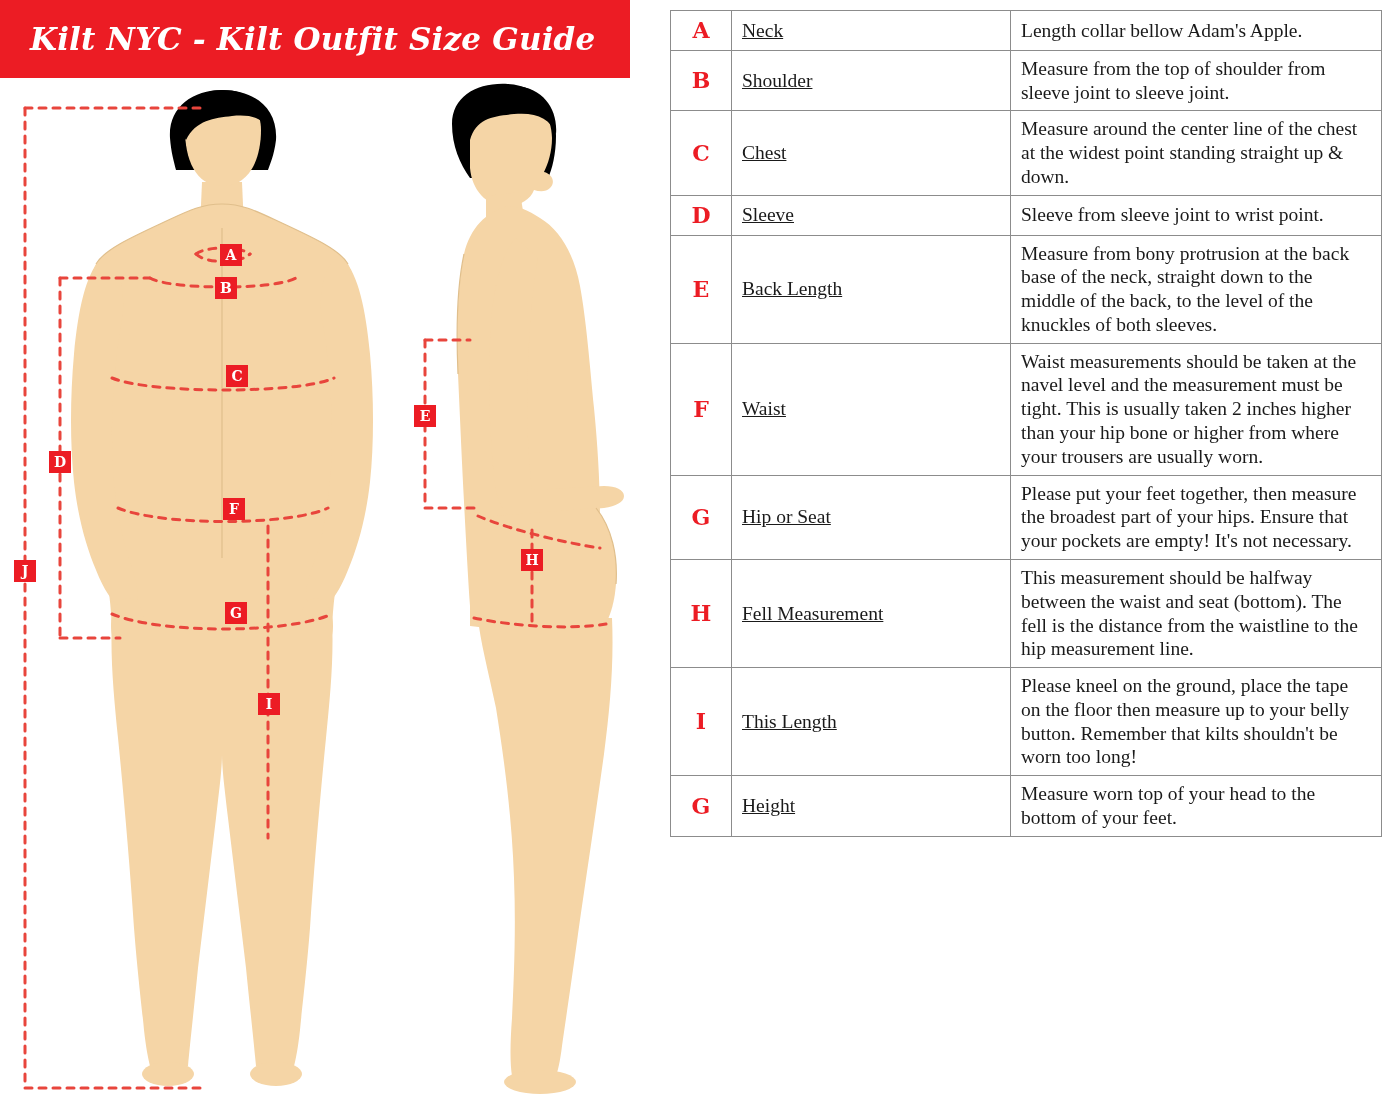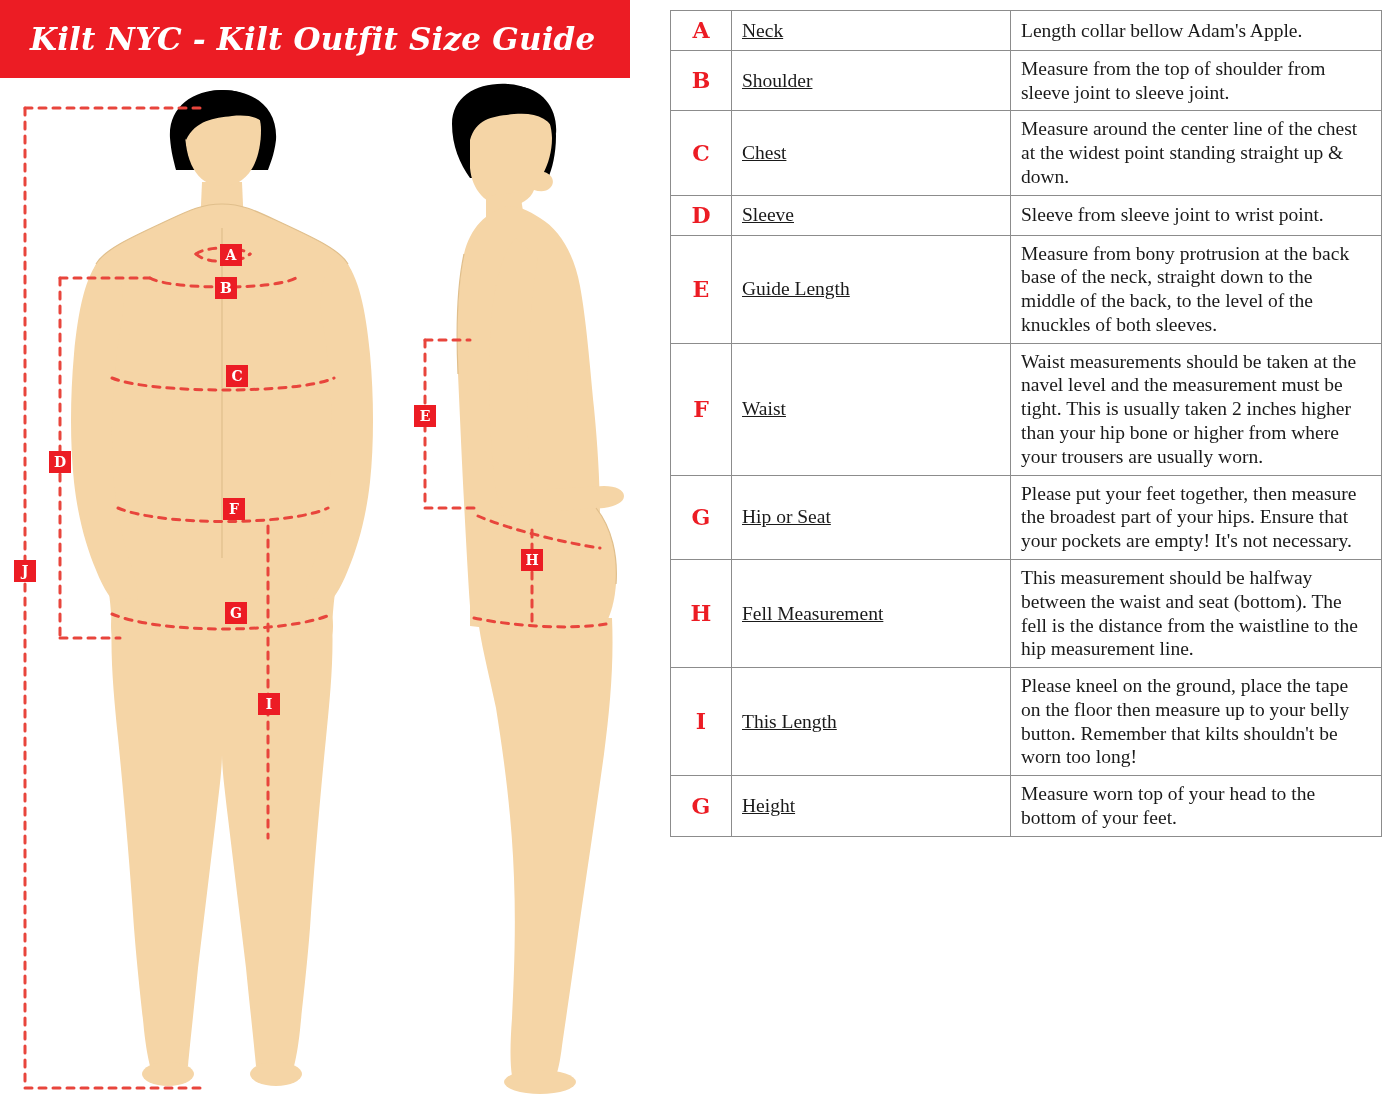--- a/index.html
+++ b/index.html
@@ -312,21 +312,21 @@
           <td class="col-name">Chest</td>
           <td class="col-desc">Measure around the center line of the chest at the widest point standing straight up &amp; down.</td>
         </tr>
         <tr>
           <td class="col-letter"><span class="letter">D</span></td>
           <td class="col-name">Sleeve</td>
           <td class="col-desc">Sleeve from sleeve joint to wrist point.</td>
         </tr>
         <tr>
           <td class="col-letter"><span class="letter">E</span></td>
-          <td class="col-name">Guide Length</td>
+          <td class="col-name">Back Length</td>
           <td class="col-desc">Measure from bony protrusion at the back base of the neck, straight down to the middle of the back, to the level of the knuckles of both sleeves.</td>
         </tr>
         <tr>
           <td class="col-letter"><span class="letter">F</span></td>
           <td class="col-name">Waist</td>
           <td class="col-desc">Waist measurements should be taken at the navel level and the measurement must be tight. This is usually taken 2 inches higher than your hip bone or higher from where your trousers are usually worn.</td>
         </tr>
         <tr>
           <td class="col-letter"><span class="letter">G</span></td>
           <td class="col-name">Hip or Seat</td>

